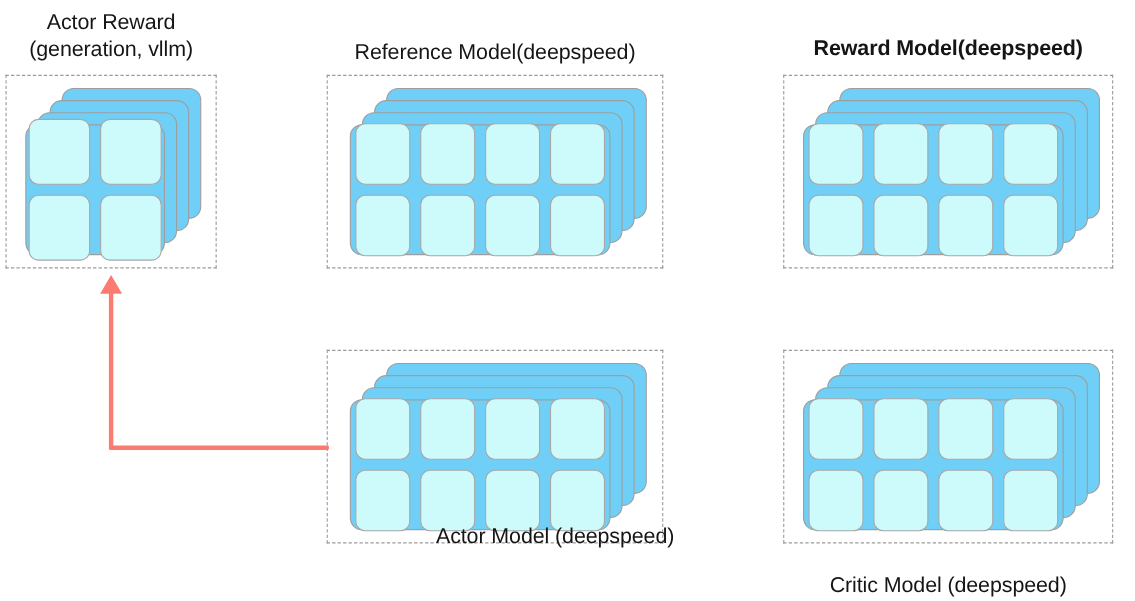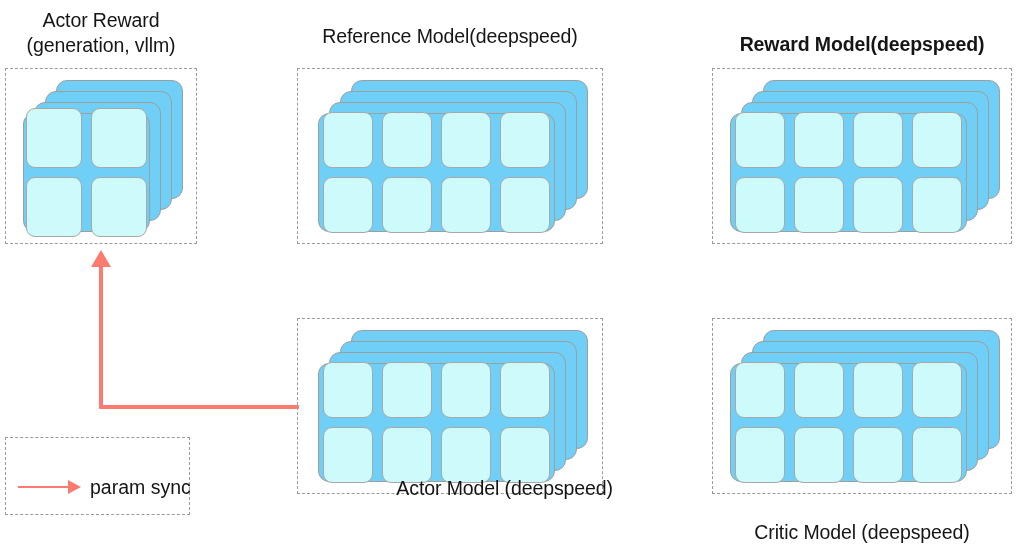--- a/index.html
+++ b/index.html
@@ -134,21 +134,21 @@
       <div class="card ghost" style="left:11px; top:22px;  width:127px; height:119px;"></div>
       <div class="card front g2x2" style="left:0px;  top:33px;  width:127px; height:119px;">
         <div class="cell"></div>
         <div class="cell"></div>
         <div class="cell"></div>
         <div class="cell"></div>
       </div>
     </div>
   </div>
 
-  <div class="caption" style="left:287px; top:24px; width:326px;">Reference Model(deepspeed)</div>
+  <div class="caption" style="left:287px; top:36px; width:326px;">Reference Model(deepspeed)</div>
 
   <div class="group" style="left:297px; top:68px; width:306px; height:176px;">
     <div class="stack" style="left:20px; top:11px; width:270px; height:152px;">
       <div class="card ghost" style="left:33px; top:0px;   width:237px; height:119px;"></div>
       <div class="card ghost" style="left:22px; top:11px;  width:237px; height:119px;"></div>
       <div class="card ghost" style="left:11px; top:22px;  width:237px; height:119px;"></div>
       <div class="card front g4x2" style="left:0px;  top:33px;  width:237px; height:119px;">
         <div class="cell"></div>
         <div class="cell"></div>
         <div class="cell"></div>
@@ -220,19 +220,14 @@
   </div>
 
   <div class="caption" style="left:702px; top:500px; width:320px;margin-top:20px;">Critic Model (deepspeed)</div>
 
   <div>
     <div class="arrow-h" style="left:99px; top:405px; width:200px;"></div>
     <div class="arrow-v" style="left:99px; top:266px; height:141px;"></div>
     <div class="arrow-head-up" style="left:90.5px; top:250px;"></div>
   </div>
 
-  <div class="group" style="left:5px; top:437px; width:185px; height:78px;">
-    <div class="legend-line" style="left:12px; top:48px; width:52px;"></div>
-    <div class="arrow-head-right" style="left:62px; top:41.8px;"></div>
-    <div class="legend-text" style="left:84px; top:37px;">param sync</div>
-  </div>
 
 </div>
 
 </body></html>

